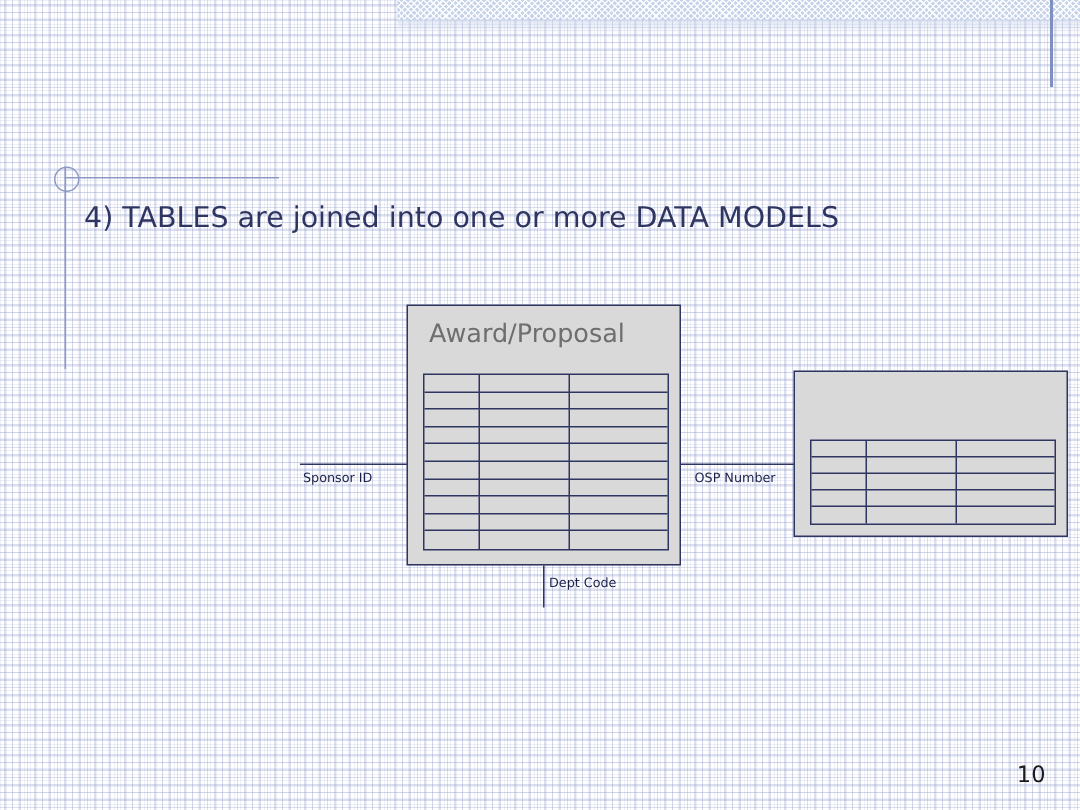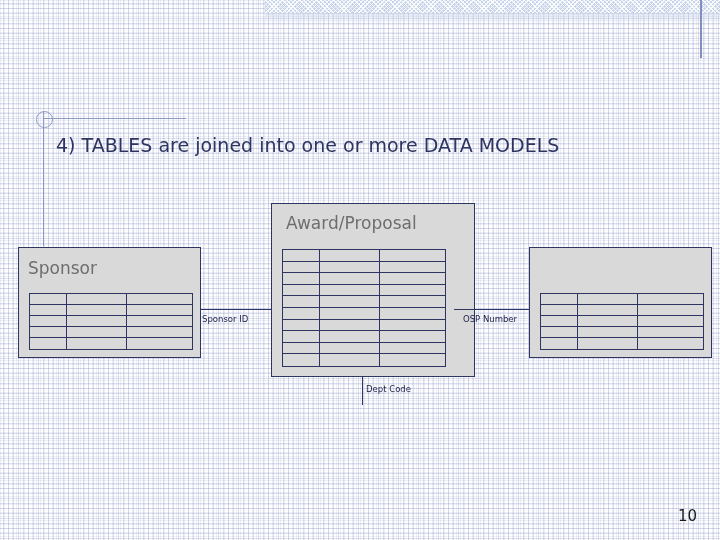--- a/index.html
+++ b/index.html
@@ -155,21 +155,21 @@
   }
   .entity .grid .cell {
     border-right: 1px solid #2e3560;
     border-bottom: 1px solid #2e3560;
     box-sizing: border-box;
   }
   .entity .grid .cell.lastcol { border-right: none; }
   .entity .grid .cell.lastrow { border-bottom: none; }
 
   
-  #ent-award   { left: 271px; top: 203px; width: 204px; height: 174px; }
+  #ent-award   { left: 271px; top: 203px; width: 183px; height: 174px; }
   #ent-award   .ename { top: 9px; left: 14px; }
   #ent-award   .grid  { left: 10px; top: 45px; width: 164px; height: 118px;
                         grid-template-columns: 37px 60px 1fr;
                         grid-template-rows: repeat(10, 1fr); }
 
   #ent-sponsor { left: 18px; top: 247px; width: 183px; height: 111px; }
   #ent-sponsor .ename { top: 10px; left: 9px; }
   #ent-sponsor .grid  { left: 10px; top: 45px; width: 164px; height: 57px;
                         grid-template-columns: 37px 60px 1fr;
                         grid-template-rows: repeat(5, 1fr); }
@@ -272,61 +272,41 @@
         <div class="cell lastcol"></div>
         <div class="cell"></div>
         <div class="cell"></div>
         <div class="cell lastcol"></div>
         <div class="cell lastrow"></div>
         <div class="cell lastrow"></div>
         <div class="cell lastcol lastrow"></div>
       </div>
   </div>
 
-  <div class="entity" id="ent-sponsor">
-    <div class="ename">Sponsor</div>
+
+  <div class="entity" id="ent-invest">
     <div class="grid">
         <div class="cell"></div>
         <div class="cell"></div>
         <div class="cell lastcol"></div>
         <div class="cell"></div>
         <div class="cell"></div>
         <div class="cell lastcol"></div>
         <div class="cell"></div>
         <div class="cell"></div>
         <div class="cell lastcol"></div>
         <div class="cell"></div>
         <div class="cell"></div>
         <div class="cell lastcol"></div>
         <div class="cell lastrow"></div>
         <div class="cell lastrow"></div>
         <div class="cell lastcol lastrow"></div>
       </div>
   </div>
 
-  <div class="entity" id="ent-invest">
-    <div class="grid">
-        <div class="cell"></div>
-        <div class="cell"></div>
-        <div class="cell lastcol"></div>
-        <div class="cell"></div>
-        <div class="cell"></div>
-        <div class="cell lastcol"></div>
-        <div class="cell"></div>
-        <div class="cell"></div>
-        <div class="cell lastcol"></div>
-        <div class="cell"></div>
-        <div class="cell"></div>
-        <div class="cell lastcol"></div>
-        <div class="cell lastrow"></div>
-        <div class="cell lastrow"></div>
-        <div class="cell lastcol lastrow"></div>
-      </div>
-  </div>
-
 
   <div class="conn-h" id="conn-sponsor"></div>
   <div class="conn-h" id="conn-invest"></div>
   <div class="conn-v" id="conn-dept"></div>
 
   <div class="conn-label" id="lbl-sponsor-id">Sponsor ID</div>
   <div class="conn-label" id="lbl-osp">OSP Number</div>
   <div class="conn-label" id="lbl-dept-code">Dept Code</div>
 
   <div id="page-number">10</div>

